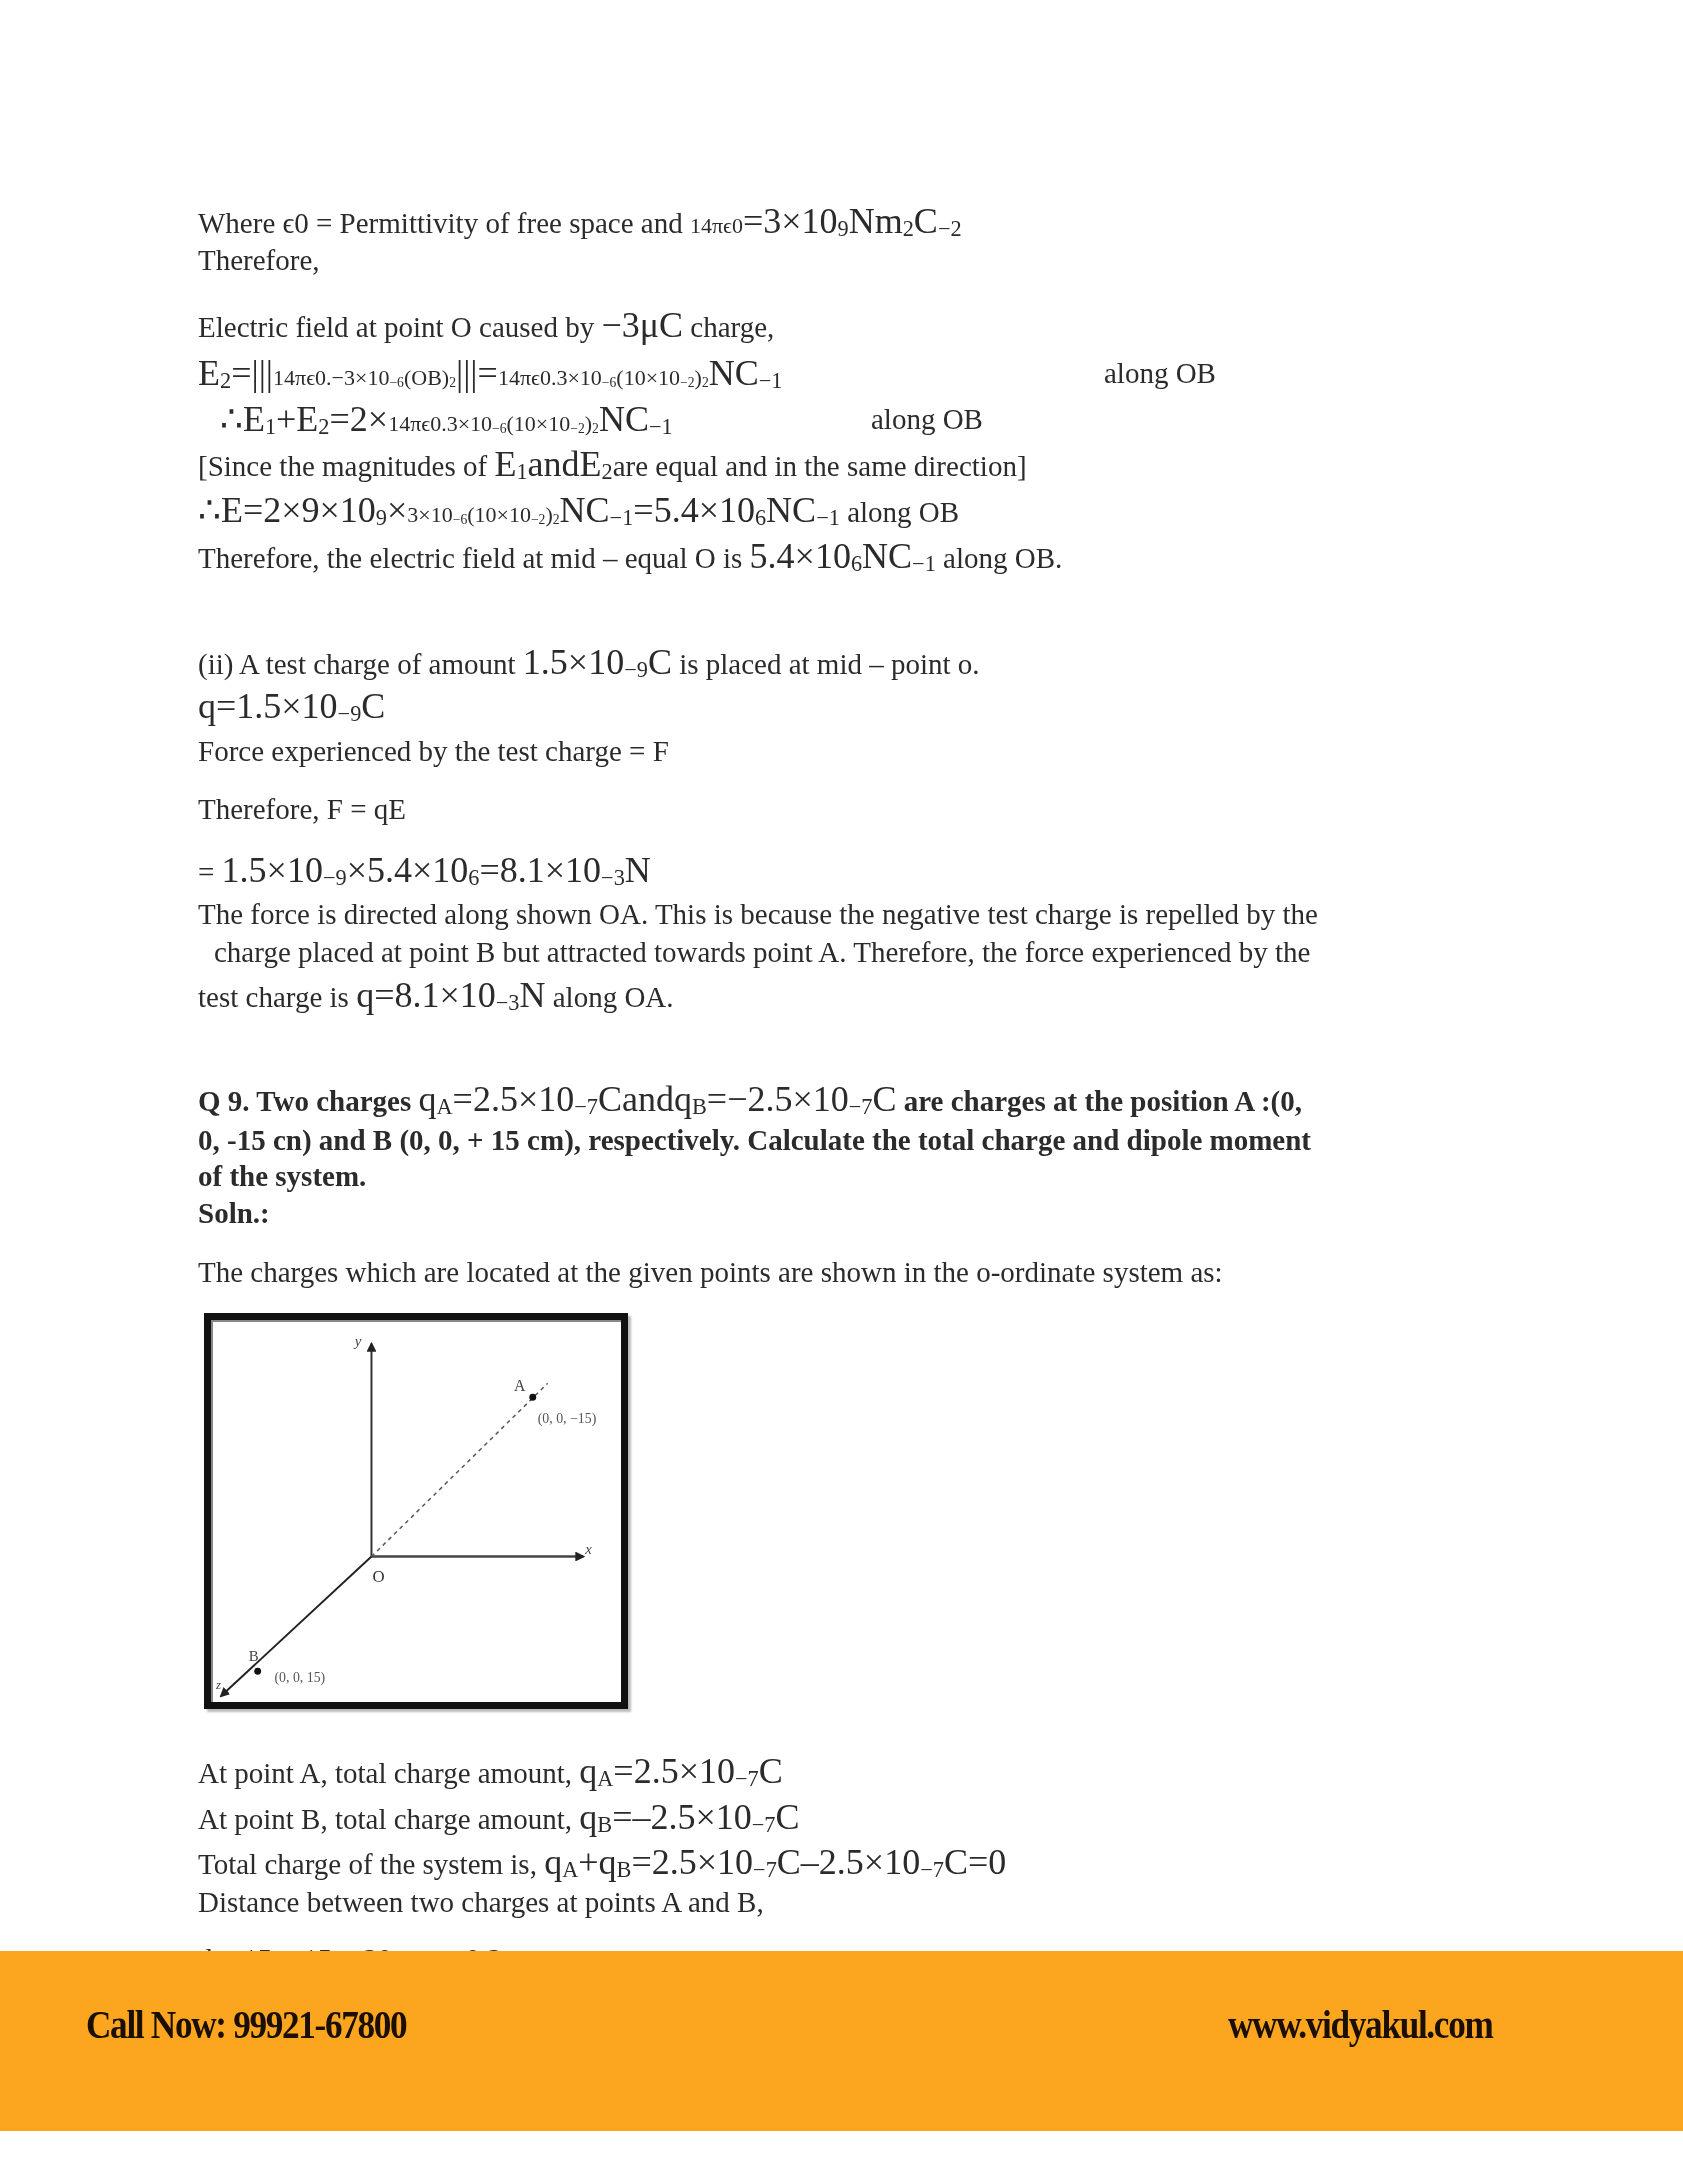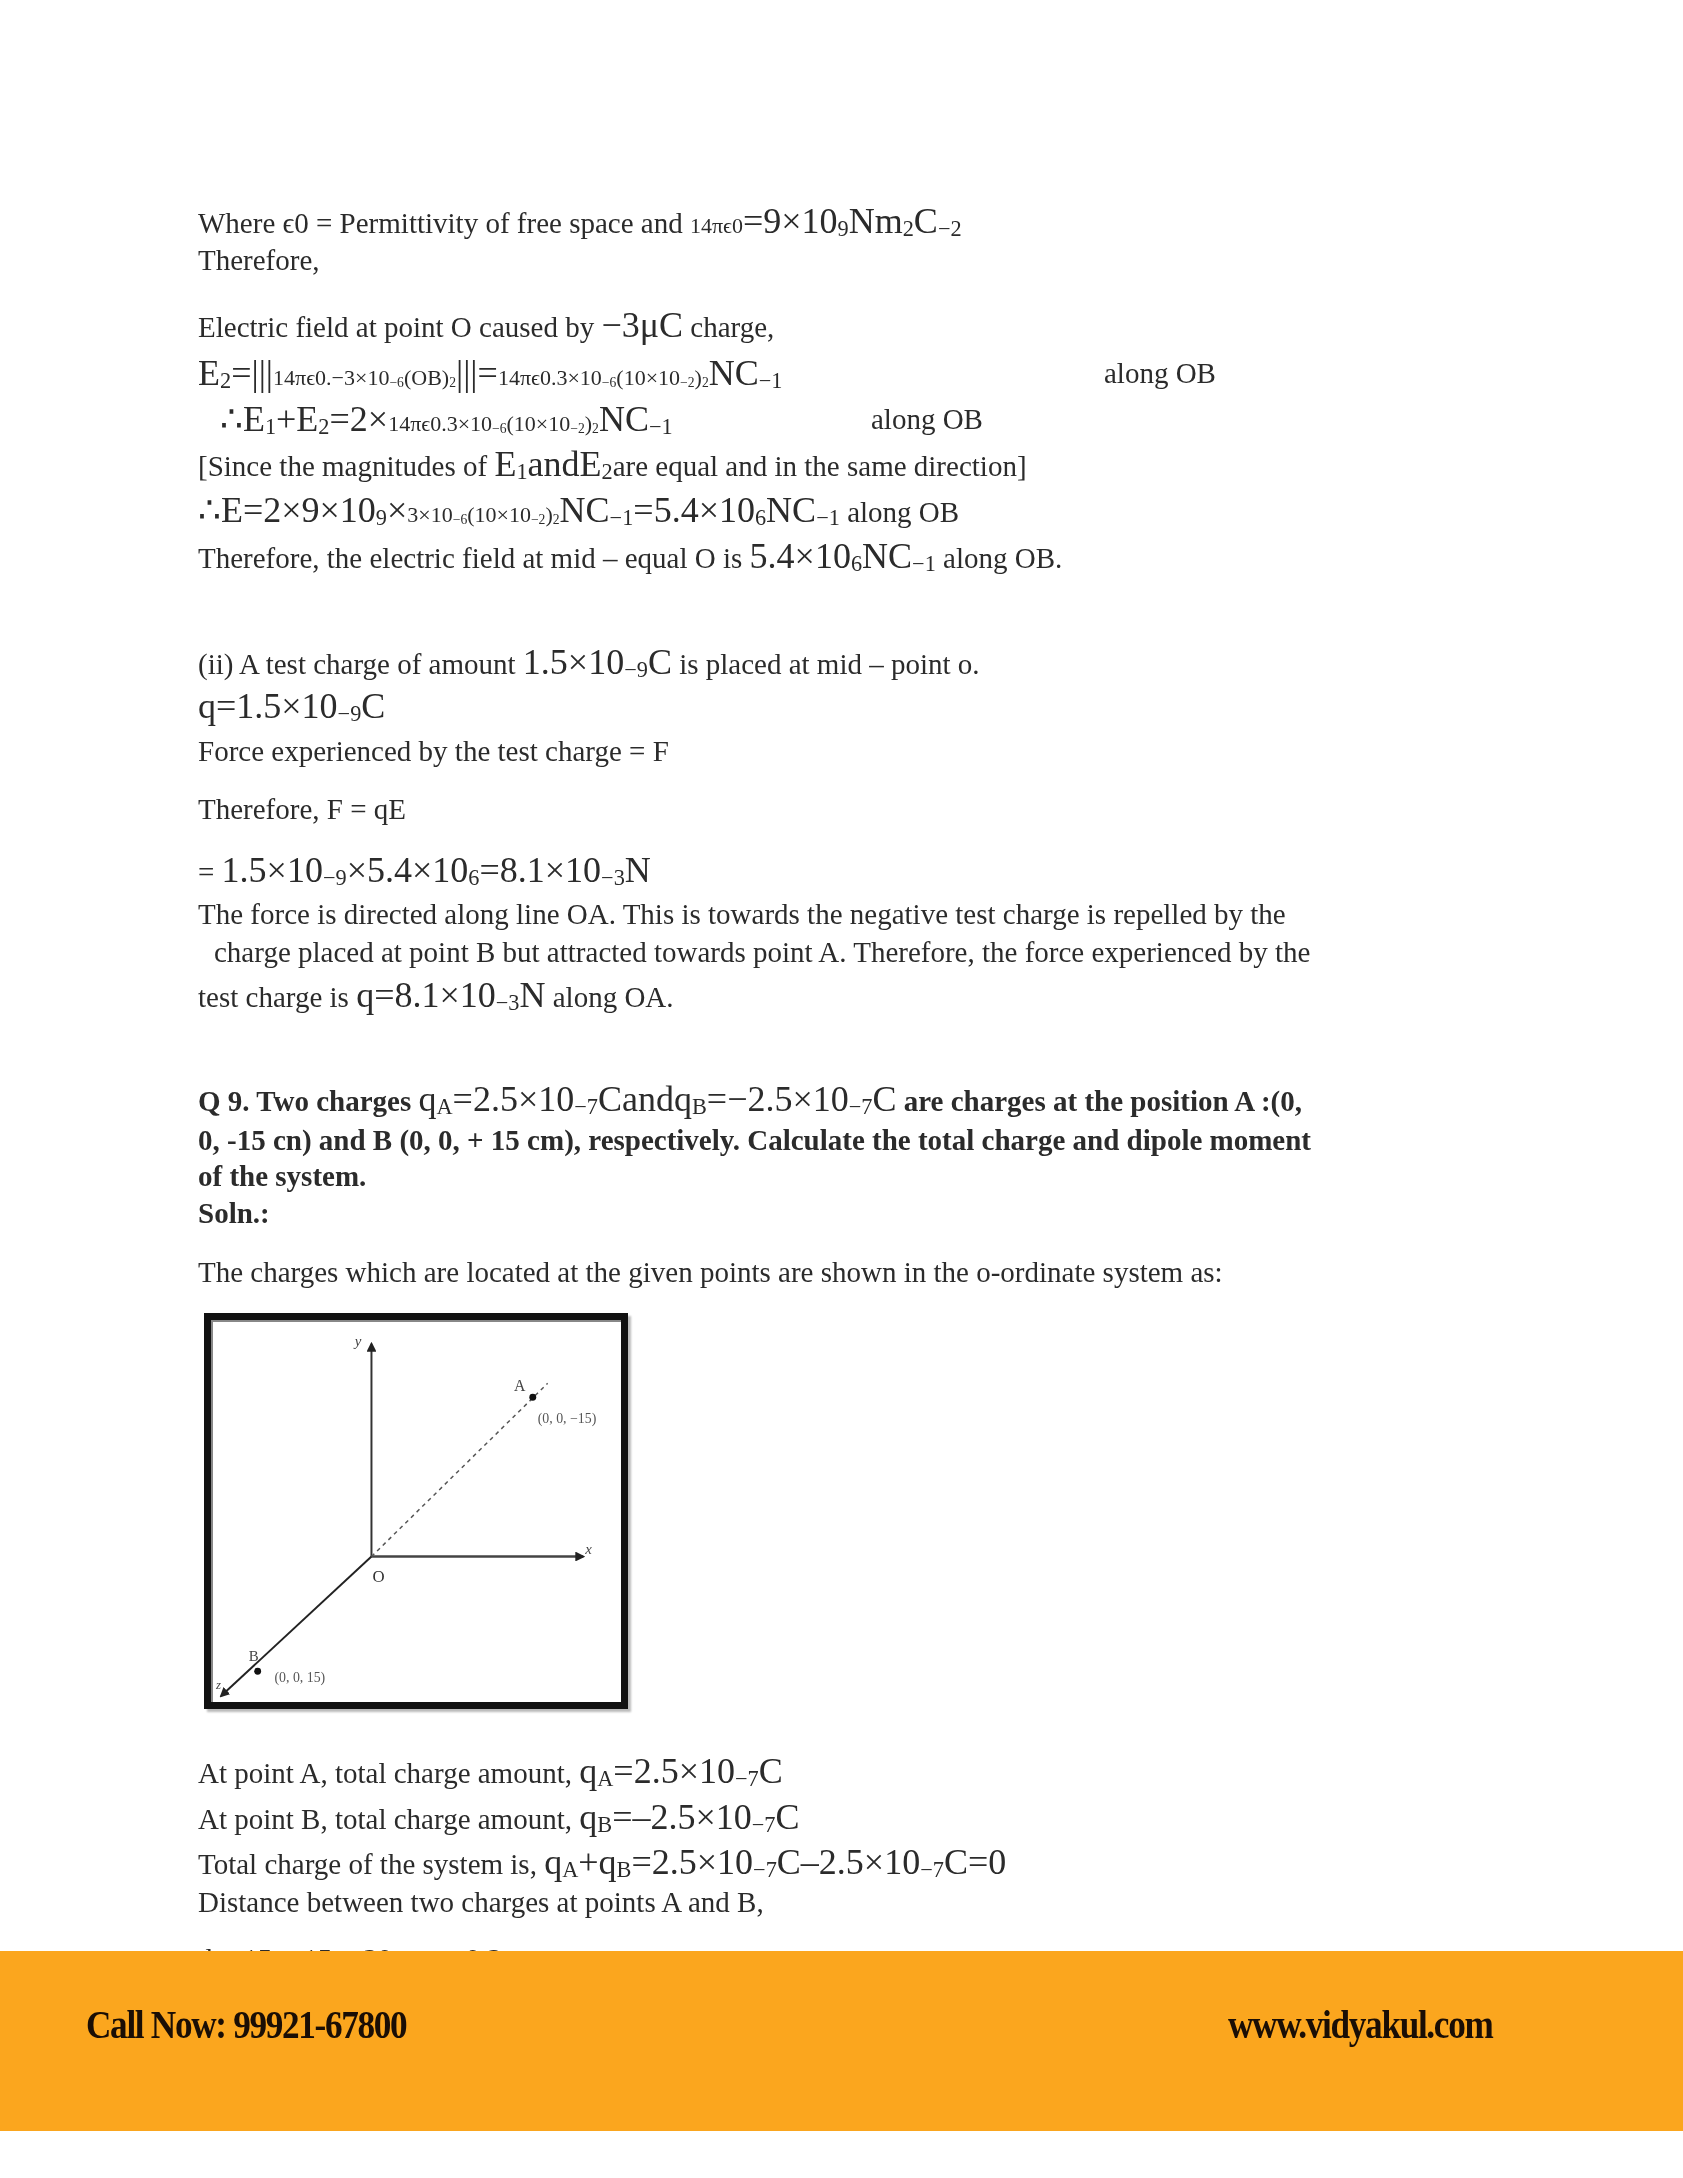--- a/index.html
+++ b/index.html
@@ -16,21 +16,21 @@
              box-shadow: inset 2px 2px 0 #888, 3px 3px 2px #bbb; }
   #diagram svg { position:absolute; left:0; top:0; }
   #footer { position:absolute; left:0; top:1951px; width:1683px; height:180px; background:#FBA61E; }
   #footer .f { position:absolute; top:50px; font-family:"Liberation Serif","DejaVu Serif",serif;
                font-weight:bold; font-size:40px; color:#1a0e05; letter-spacing:-1.5px; transform:scaleX(0.88); transform-origin:left center; }
 </style>
 </head>
 <body>
 
 <div class="ln" style="top:204px;">
-  <span>Where ϵ0 = Permittivity of free space and </span><span class="sm">14πϵ0</span><span class="big">=9×10</span><span class="big"><span class="sup">9</span><span>Nm</span><span class="sup">2</span><span>C</span><span class="sup">−2</span></span>
+  <span>Where ϵ0 = Permittivity of free space and </span><span class="sm">14πϵ0</span><span class="big">=3×10</span><span class="big"><span class="sup">9</span><span>Nm</span><span class="sup">2</span><span>C</span><span class="sup">−2</span></span>
 </div>
 <div class="ln" style="top:243px;">Therefore,</div>
 
 <div class="ln" style="top:308px;">
   <span>Electric field at point O caused by </span><span class="big">−3μC</span><span> charge,</span>
 </div>
 
 <div class="ln" style="top:356px;">
   <span class="big"><span>E</span><span class="sub">2</span><span>=|||</span></span><span class="sm"><span>14πϵ0.−3×10</span><span class="sub">−6</span><span>(OB)</span><span class="sub">2</span></span><span class="big">|||=</span><span class="sm"><span>14πϵ0.3×10</span><span class="sub">−6</span><span>(10×10</span><span class="sub">−2</span><span>)</span><span class="sub">2</span></span><span class="big"><span>NC</span><span class="sub">−1</span></span>
 </div>
@@ -57,21 +57,21 @@
   <span>(ii) A test charge of amount </span><span class="big"><span>1.5×10</span><span class="sub">−9</span><span>C</span></span><span> is placed at mid – point o.</span>
 </div>
 <div class="ln big" style="top:689px;">
   <span>q=1.5×10</span><span class="sub">−9</span><span>C</span>
 </div>
 <div class="ln" style="top:734px;">Force experienced by the test charge = F</div>
 <div class="ln" style="top:792px;">Therefore, F = qE</div>
 <div class="ln" style="top:853px;">
   <span>= </span><span class="big"><span>1.5×10</span><span class="sub">−9</span><span>×5.4×10</span><span class="sub">6</span><span>=8.1×10</span><span class="sub">−3</span><span>N</span></span>
 </div>
-<div class="ln" style="top:897px;">The force is directed along line OA. This is towards the negative test charge is repelled by the</div>
+<div class="ln" style="top:897px;">The force is directed along shown OA. This is because the negative test charge is repelled by the</div>
 <div class="ln" style="top:935px;margin-left:16px;">charge placed at point B but attracted towards point A. Therefore, the force experienced by the</div>
 <div class="ln" style="top:978px;">
   <span>test charge is </span><span class="big"><span>q=8.1×10</span><span class="sub">−3</span><span>N</span></span><span> along OA.</span>
 </div>
 
 <div class="ln b" style="top:1082px;">
   <span>Q 9.  Two charges </span><span class="big" style="font-weight:normal;"><span>q</span><span class="sub">A</span><span>=2.5×10</span><span class="sub">−7</span><span>Candq</span><span class="sub">B</span><span>=−2.5×10</span><span class="sub">−7</span><span>C</span></span><span> are charges at the position A :(0,</span>
 </div>
 <div class="ln b" style="top:1123px;">0, -15 cn) and B (0, 0, + 15 cm), respectively. Calculate the total charge and dipole moment</div>
 <div class="ln b" style="top:1159px;">of the system.</div>

